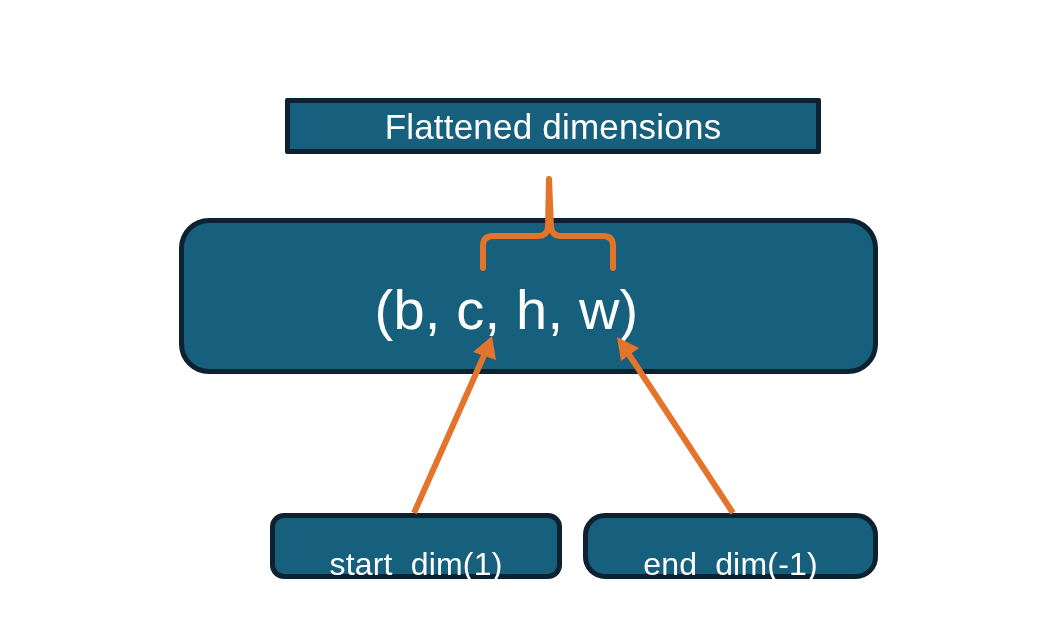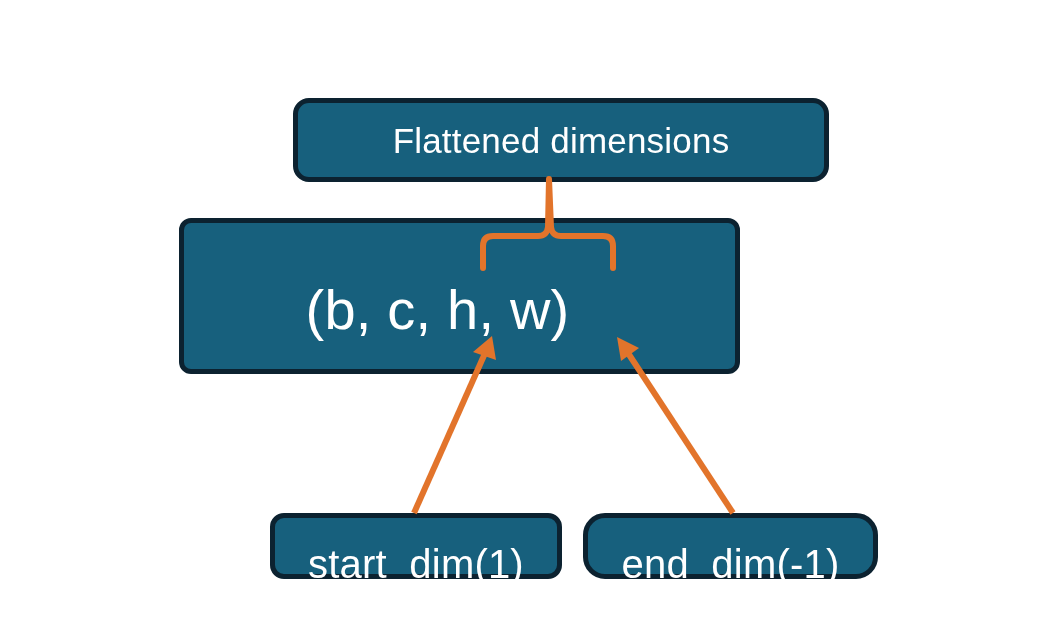--- a/index.html
+++ b/index.html
@@ -34,37 +34,37 @@
     white-space: nowrap;
     z-index: 2;
   }
   .node-label {
     color: #ffffff;
     line-height: 1;
   }
 
   
   #node-flattened {
-    left: 293px;
+    left: 285px;
     top: 98px;
     width: 536px;
-    height: 84px;
-    border-radius: 16px;
+    height: 56px;
+    border-radius: 2px;
   }
   #node-flattened .node-label {
     font-size: 35px;
   }
 
   
   #node-shape {
     left: 179px;
     top: 218px;
-    width: 561px;
+    width: 699px;
     height: 156px;
-    border-radius: 12px;
+    border-radius: 30px;
     justify-content: center;
   }
   #node-shape .node-label {
     font-size: 56px;
     position: relative;
     top: 14px;
     left: -22px;
   }
 
   
@@ -77,21 +77,21 @@
   }
   #node-end-dim {
     left: 583px;
     top: 513px;
     width: 295px;
     height: 66px;
     border-radius: 22px;
   }
   #node-start-dim .node-label,
   #node-end-dim .node-label {
-    font-size: 40px;
+    font-size: 32px;
     margin-top: 35px;
   }
 
   
   #connectors {
     position: absolute;
     left: 0;
     top: 0;
     width: 1038px;
     height: 632px;

